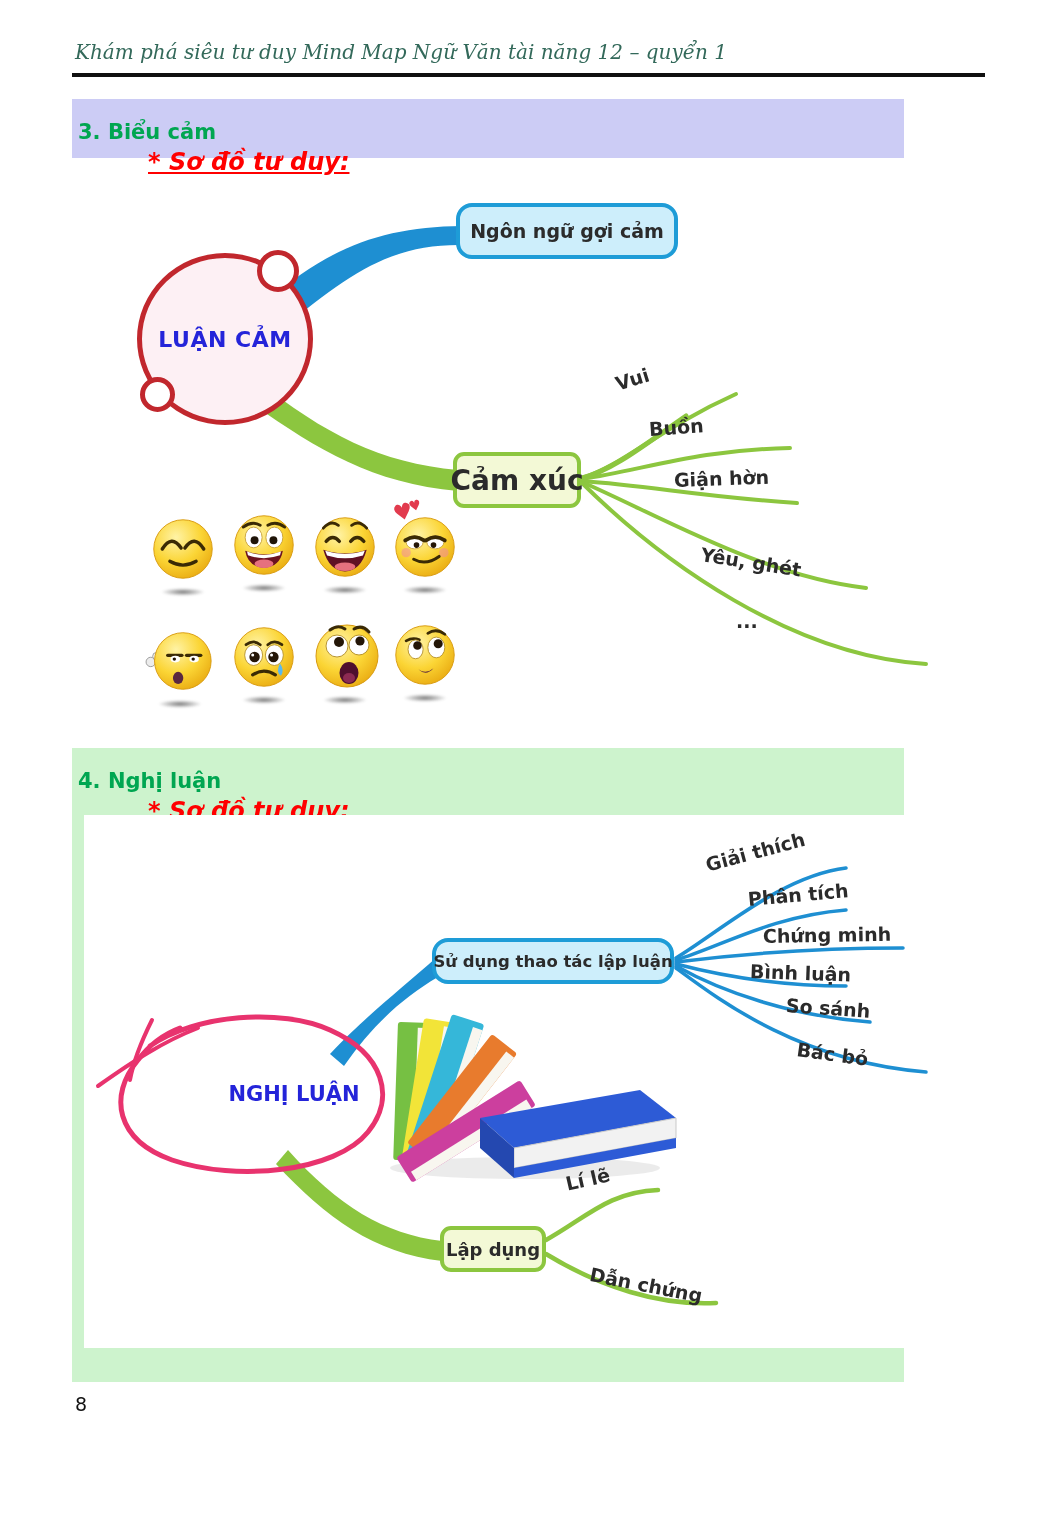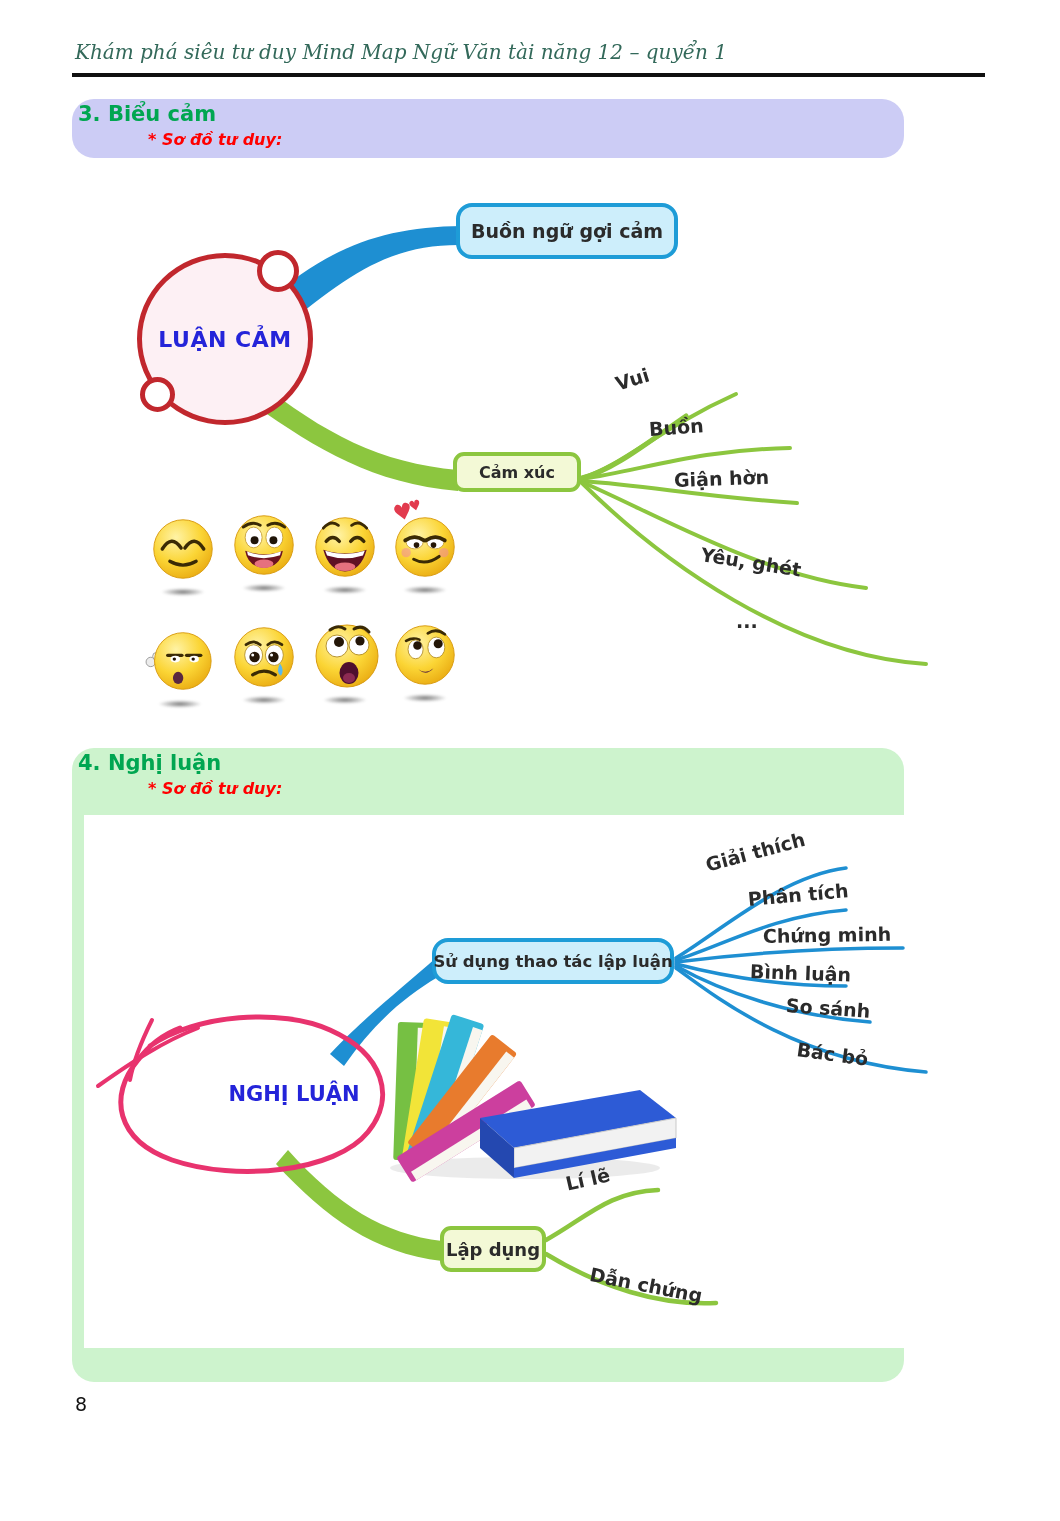--- a/index.html
+++ b/index.html
@@ -3,25 +3,25 @@
 <meta charset="utf-8">
 <style>
   html,body{margin:0;padding:0;background:#ffffff;}
   .page{position:relative;width:1060px;height:1521px;background:#fff;overflow:hidden;
         font-family:"DejaVu Sans",sans-serif;}
   
   .hdr{position:absolute;left:75px;top:40px;font-family:"DejaVu Serif",serif;
        font-style:italic;font-weight:normal;font-size:20px;color:var(--header-text);white-space:nowrap;}
   .hdr-rule{position:absolute;left:72px;top:73px;width:913px;height:4px;background:#101010;}
   
-  .banner{position:absolute;left:72px;width:832px;box-sizing:border-box;padding:3px 0 0 6px;border-radius:22px;}
+  .banner{position:absolute;left:72px;width:832px;box-sizing:border-box;padding:21px 0 0 6px;}
   .banner.sec3{top:99px;height:59px;background:var(--sec3-bg);}
   .banner.sec4{top:748px;height:634px;background:var(--sec4-bg);}
   .sec-title{font-size:21px;font-weight:bold;color:var(--section-title-green);}
-  .sec-sub{margin:4px 16px 0 70px;font-size:16px;font-weight:bold;font-style:italic;color:var(--subtitle-red);}
+  .sec-sub{margin:4px 16px 0 70px;font-size:24px;font-weight:bold;font-style:italic;color:var(--subtitle-red);text-decoration:underline;}
   .panel{position:absolute;left:84px;top:815px;width:888px;height:533px;background:#fff;z-index:0;}
   
   svg.canvas{position:absolute;left:0;top:0;z-index:1;pointer-events:none;}
   .node,.lbl,.emo,.center-circle,.rim,.center-label,.hearts{position:absolute;z-index:2;}
   .node{display:flex;align-items:center;justify-content:center;box-sizing:border-box;
         font-weight:bold;color:var(--label-dark);white-space:nowrap;}
   .node.blue{background:var(--node-blue-bg);border:4px solid var(--node-blue-border);border-radius:16px;}
   .node.green{background:var(--node-green-bg);border:4px solid var(--node-green-border);border-radius:11px;}
   .lbl{font-weight:bold;font-size:19px;color:var(--label-dark);white-space:nowrap;transform-origin:left center;}
   .center-circle{left:137px;top:253px;width:166px;height:162px;border-radius:50%;
@@ -133,23 +133,23 @@
     </g>
   </svg>
 
   <div class="center-circle">
     <span class="center-text">LUẬN CẢM</span>
   </div>
   <div class="rim a"></div>
   <div class="rim b"></div>
 
   <div class="node blue" style="left:456px;top:203px;width:222px;height:56px;font-size:19px;">
-    <span>Buồn ngữ gợi cảm</span>
-  </div>
-  <div class="node green" style="left:453px;top:452px;width:128px;height:40px;font-size:16px;">
+    <span>Ngôn ngữ gợi cảm</span>
+  </div>
+  <div class="node green" style="left:453px;top:452px;width:128px;height:56px;font-size:28px;">
     <span>Cảm xúc</span>
   </div>
 
   <div class="lbl" style="left:616px;top:373px;transform:rotate(-17deg);">Vui</div>
   <div class="lbl" style="left:649px;top:418px;transform:rotate(-4deg);">Buồn</div>
   <div class="lbl" style="left:674px;top:469px;transform:rotate(-2deg);">Giận hờn</div>
   <div class="lbl" style="left:701px;top:543px;transform:rotate(9deg);">Yêu, ghét</div>
   <div class="lbl" style="left:736px;top:610px;">...</div>
 
   <div class="emo" style="left:150px;top:516px;">

